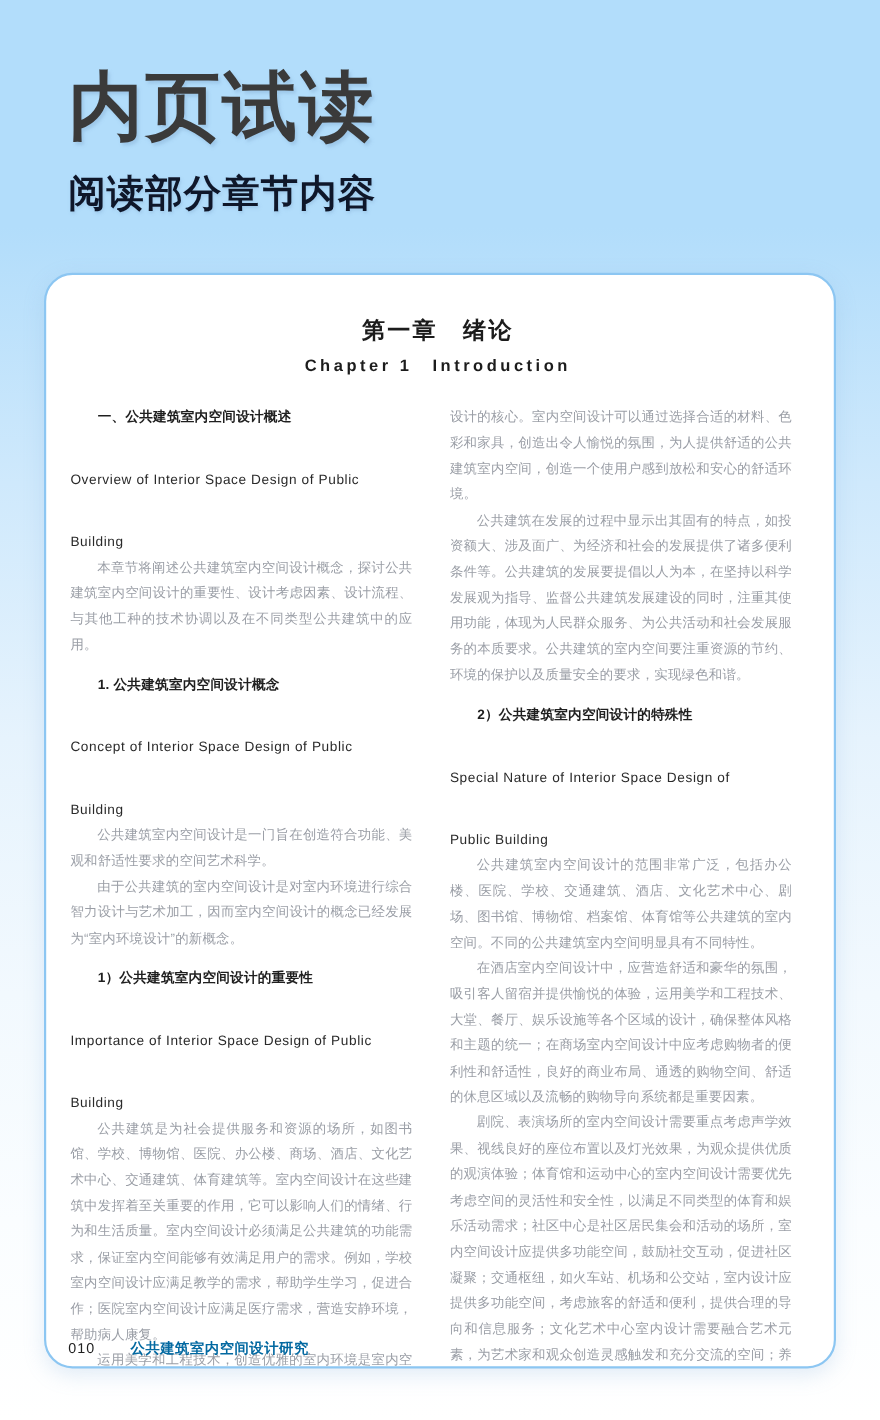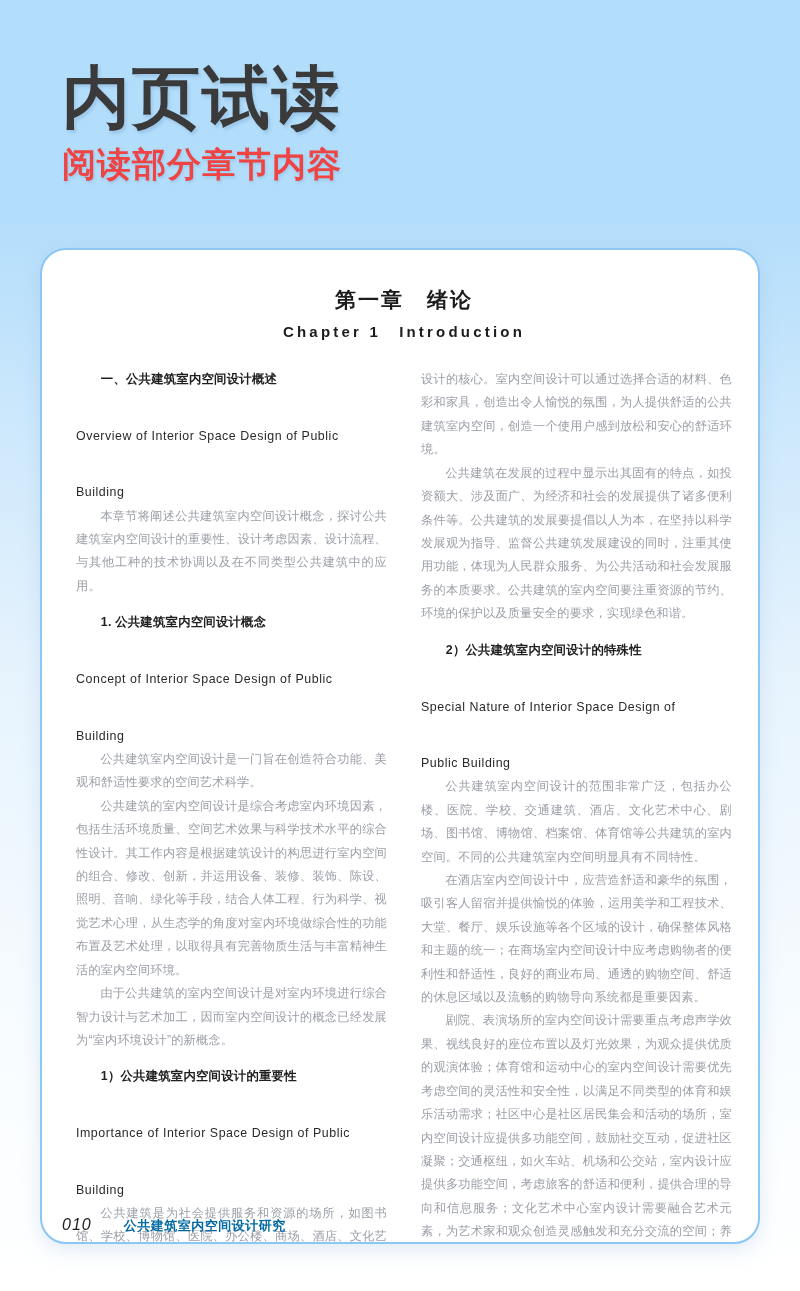--- a/index.html
+++ b/index.html
@@ -24,40 +24,40 @@
   .banner { padding:62px 12px 0 62px; }
   .banner-title {
     font-size:68px;
     font-weight:bold;
     color:#3a3a3a;
     letter-spacing:2px;
     line-height:1.05;
     text-shadow:2px 3px 3px rgba(120,160,200,.35);
   }
   .banner-sub {
-    margin-top:9px;
+    margin-top:20px;
     font-size:34px;
     font-weight:bold;
-    color:#ef4444;
+    color:#0f172a;
     letter-spacing:1px;
     text-shadow:1px 2px 3px rgba(120,160,200,.35);
   }
 
   
   .page-card {
     position:absolute;
     left:40px;
     top:248px;
     width:720px;
     height:996px;
     background:#ffffff;
     border:2px solid #8cc6f2;
     border-radius:26px;
     box-shadow:0 6px 18px rgba(140,180,220,.25);
-    padding:30px 26px 0 34px;
+    padding:30px 26px 0 22px;
     overflow:hidden;
   }
 
   .chapter-head { text-align:center; margin-top:6px; }
   .chapter-cn {
     font-size:21px;
     font-weight:bold;
     color:#1c1c1c;
     letter-spacing:2px;
     white-space:pre;
@@ -108,24 +108,23 @@
   
   .footer {
     position:absolute;
     left:62px;
     bottom:56px;
     display:flex;
     align-items:baseline;
     gap:32px;
   }
   .folio {
-    font-size:16px;
+    font-size:13px;
     color:#1f1f1f;
     letter-spacing:1px;
-    font-style:italic;
   }
   .book-title {
     font-size:13px;
     color:#0369a1;
     font-weight:bold;
     letter-spacing:.5px;
   }
 </style>
 </head>
 <body>
@@ -149,21 +148,20 @@
       <div class="h-cn">一、公共建筑室内空间设计概述</div>
       <div class="h-en">Overview of Interior Space Design of Public</div>
       <div class="h-en">Building</div>
       <p class="para">本章节将阐述公共建筑室内空间设计概念，探讨公共建筑室内空间设计的重要性、设计考虑因素、设计流程、与其他工种的技术协调以及在不同类型公共建筑中的应用。</p>
 
       <div class="blk">
         <div class="h-cn">1. 公共建筑室内空间设计概念</div>
         <div class="h-en">Concept of Interior Space Design of Public</div>
         <div class="h-en">Building</div>
         <p class="para">公共建筑室内空间设计是一门旨在创造符合功能、美观和舒适性要求的空间艺术科学。</p>
-        <p class="para">公共建筑的室内空间设计是综合考虑室内环境因素，包括生活环境质量、空间艺术效果与科学技术水平的综合性设计。其工作内容是根据建筑设计的构思进行室内空间的组合、修改、创新，并运用设备、装修、装饰、陈设、照明、音响、绿化等手段，结合人体工程、行为科学、视觉艺术心理，从生态学的角度对室内环境做综合性的功能布置及艺术处理，以取得具有完善物质生活与丰富精神生活的室内空间环境。</p>
         <p class="para">由于公共建筑的室内空间设计是对室内环境进行综合智力设计与艺术加工，因而室内空间设计的概念已经发展为“室内环境设计”的新概念。</p>
       </div>
 
       <div class="blk">
         <div class="h-cn">1）公共建筑室内空间设计的重要性</div>
         <div class="h-en">Importance of Interior Space Design of Public</div>
         <div class="h-en">Building</div>
         <p class="para">公共建筑是为社会提供服务和资源的场所，如图书馆、学校、博物馆、医院、办公楼、商场、酒店、文化艺术中心、交通建筑、体育建筑等。室内空间设计在这些建筑中发挥着至关重要的作用，它可以影响人们的情绪、行为和生活质量。室内空间设计必须满足公共建筑的功能需求，保证室内空间能够有效满足用户的需求。例如，学校室内空间设计应满足教学的需求，帮助学生学习，促进合作；医院室内空间设计应满足医疗需求，营造安静环境，帮助病人康复。</p>
         <p class="para">运用美学和工程技术，创造优雅的室内环境是室内空间</p>
       </div>

